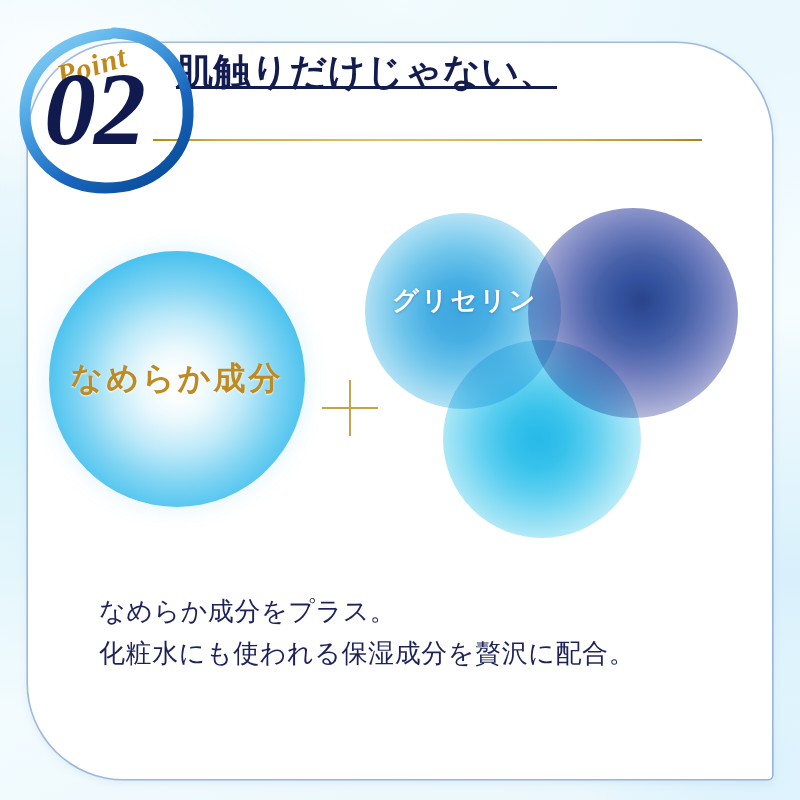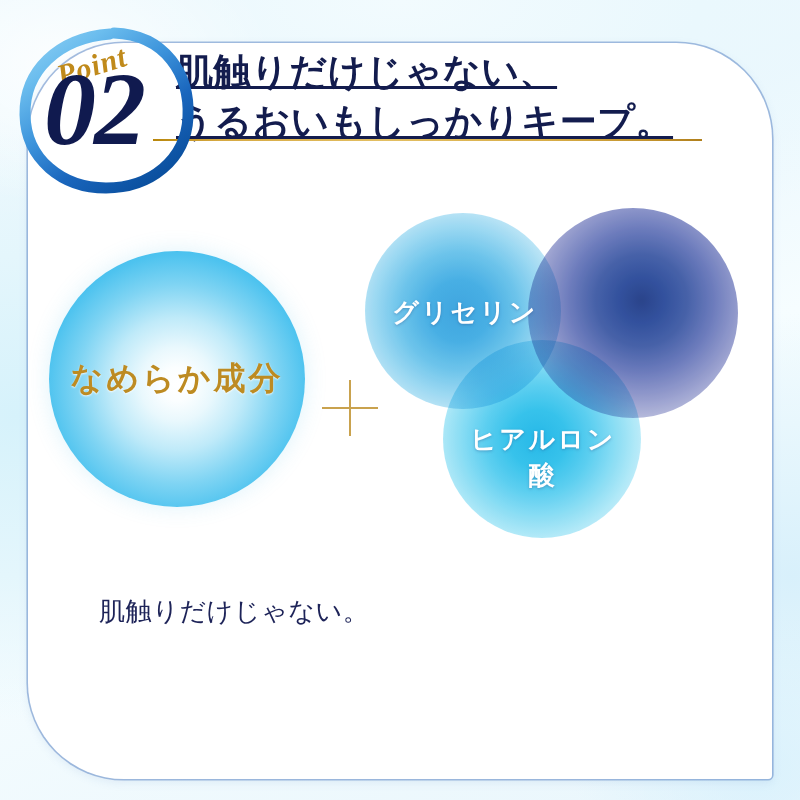--- a/index.html
+++ b/index.html
@@ -233,29 +233,28 @@
         #85dcf4 56%, #b8ebf9 73%, #e0f6fd 88%,
         rgba(246,253,255,0.35) 100%);
     mix-blend-mode: multiply;
     opacity: 0.92;
   }
 
   
   .trio-label {
     position: absolute;
     color: #ffffff;
-    font-family: Liberation Mono, monospace;
+    font-family: Liberation Sans, sans-serif;
     font-weight: 600;
     font-size: 26px;
     letter-spacing: 2.5px;
     text-align: center;
     text-shadow: 0 1px 3px rgba(40,70,130,0.38);
     z-index: 7;
     white-space: nowrap;
-    margin-top: 12px;
   }
   #label-glycerin { left: 381px; top: 283px; width: 168px; }
   #label-collagen { left: 545px; top: 283px; width: 180px; }
   #label-hyaluronic {
     left: 455px; top: 411px; width: 176px;
     white-space: normal; line-height: 1.4;
   }
   #label-hyaluronic .lbl-line { display: block; }
 
   
@@ -299,21 +298,20 @@
                  C 168 135 132 163 88 163
                  C 44 163 8 134 7 90
                  C 6 46 40 13 92 9" fill="none" stroke="url(#ringGrad)" stroke-width="11" stroke-linecap="round"></path>
       </svg>
       <div id="badge-point">Point</div>
       <div id="badge-number">02</div>
     </div>
 
     <div id="headline">
       <span class="hl-line">肌触りだけじゃない、</span>
-      <span class="hl-line">うるおいもしっかりキープ。</span>
     </div>
 
     <div id="divider"></div>
 
     <div id="stage">
 
       <div class="bubble" id="bubble-smooth">
         <span class="bubble-label">なめらか成分</span>
       </div>
 
@@ -322,25 +320,22 @@
         <span class="plus-v"></span>
       </div>
 
       <div class="bubble" id="bubble-glycerin"></div>
       <div class="bubble" id="bubble-collagen"></div>
       <div class="bubble" id="bubble-hyaluronic"></div>
 
       <div class="trio-label" id="label-glycerin">グリセリン</div>
 
 
-      <div class="trio-label" id="label-hyaluronic">
-        <span class="lbl-line">ヒアルロン</span>
-        <span class="lbl-line">酸</span>
-      </div>
 
     </div>
 
     <div id="caption">
-      <span class="cap-line">肌触りだけじゃない。</span>
+      <span class="cap-line">なめらか成分をプラス。</span>
+      <span class="cap-line">化粧水にも使われる保湿成分を贅沢に配合。</span>
     </div>
 
   </div>
 </div>
 
 </body></html>

